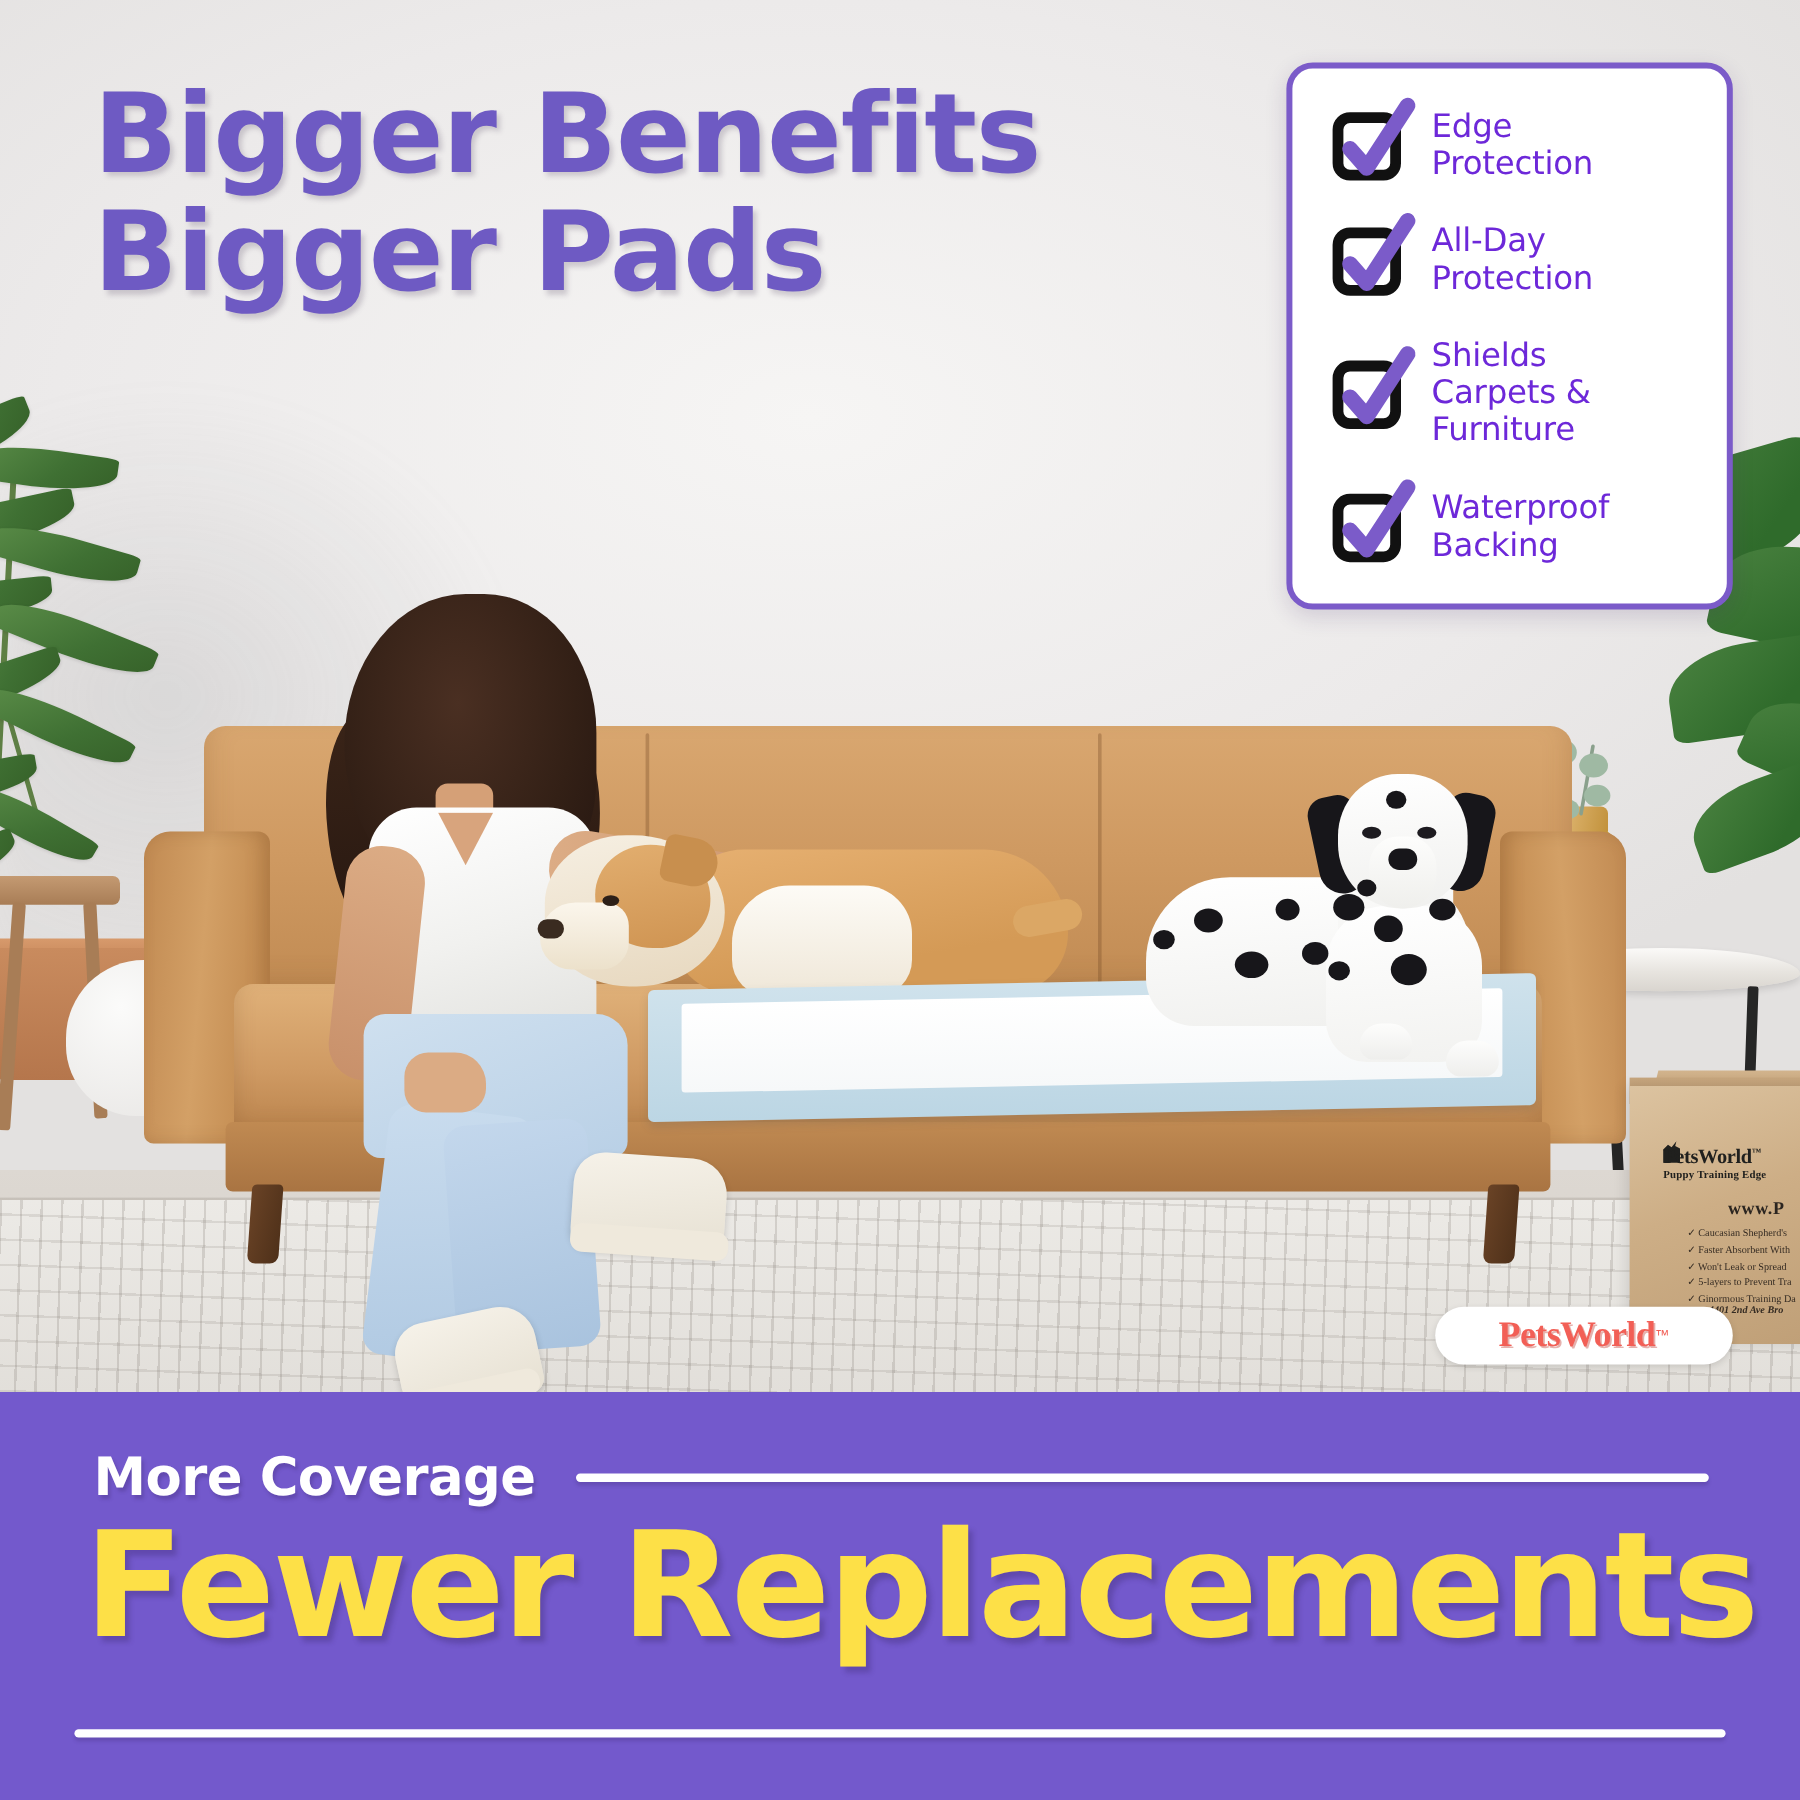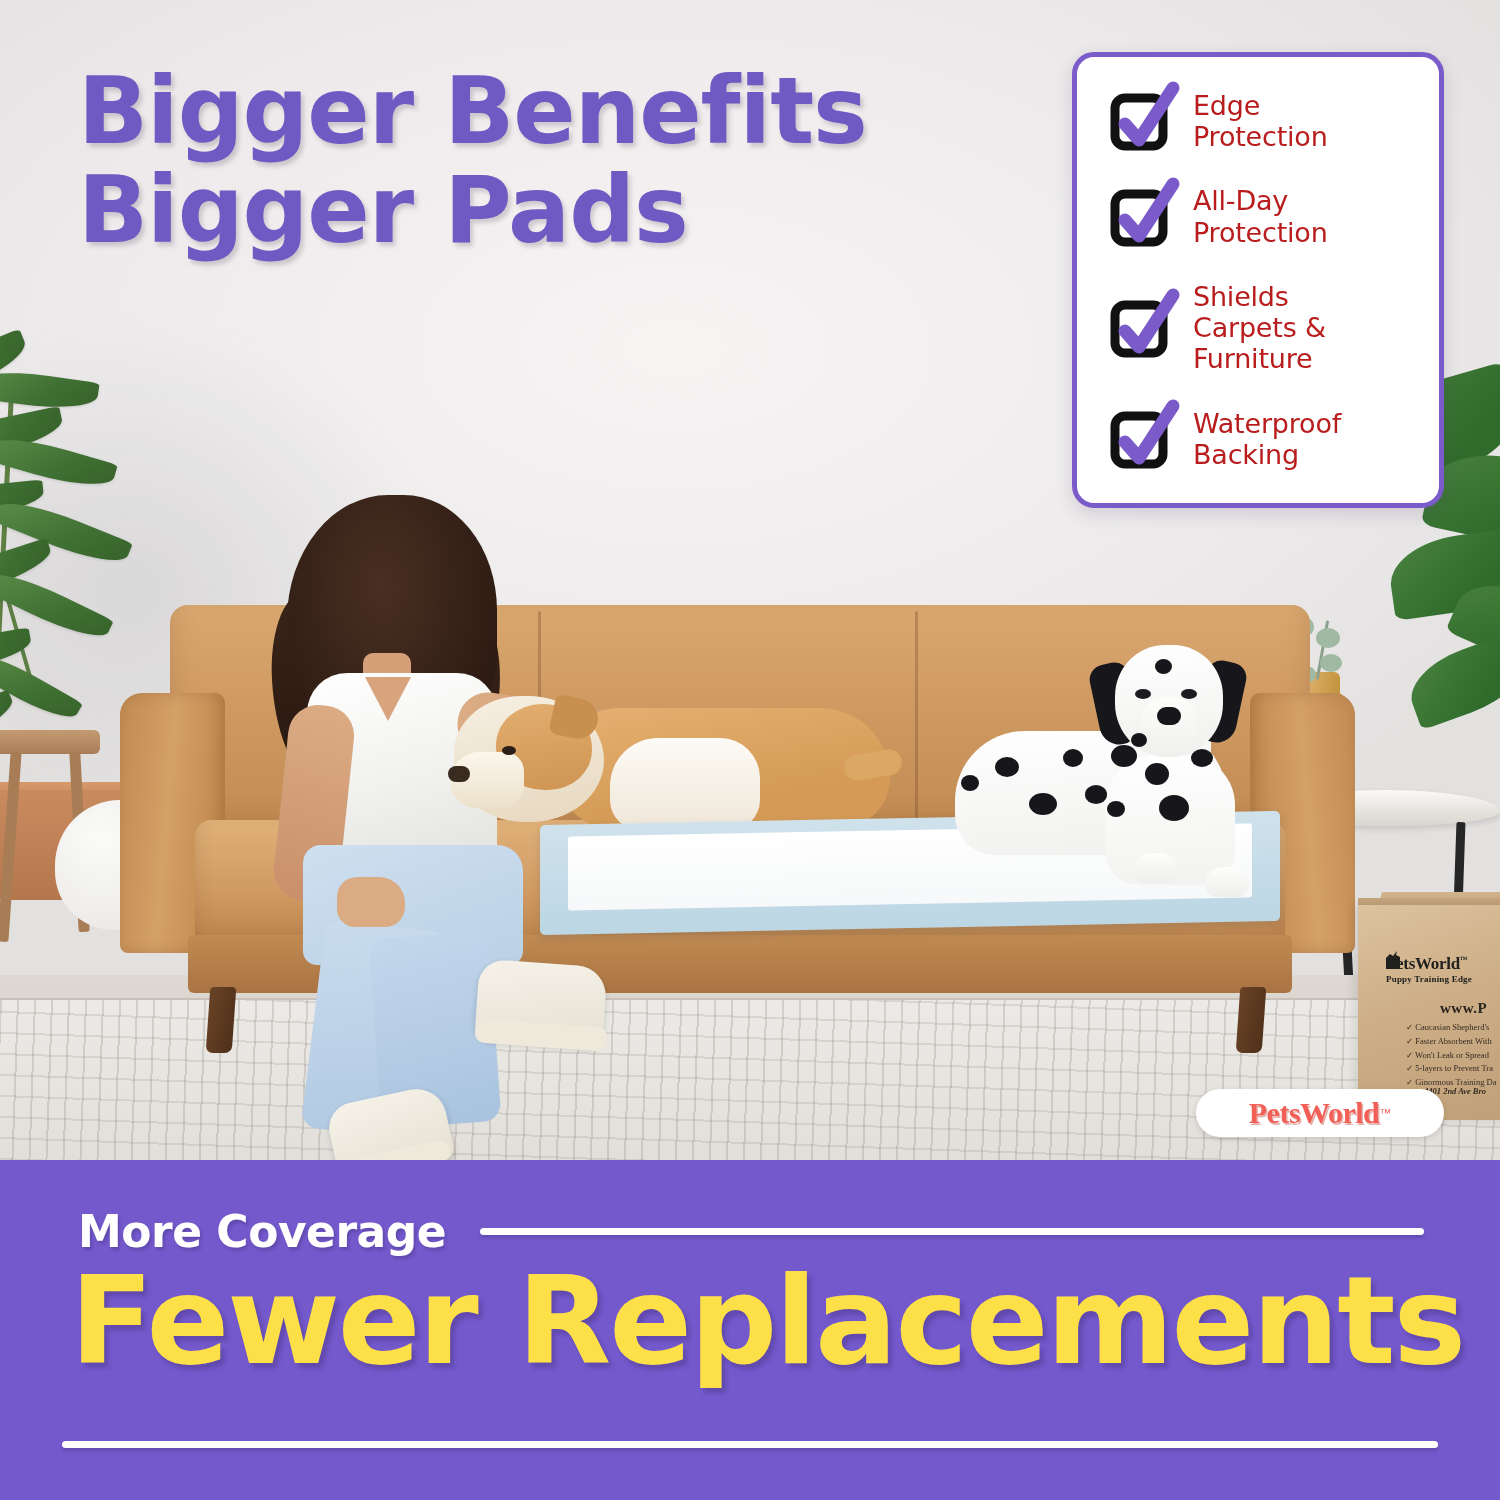--- a/index.html
+++ b/index.html
@@ -205,21 +205,21 @@
   
   .card{position:absolute;left:1072px;top:52px;width:372px;height:456px;
     background:#ffffff;border:5px solid #7b5bc9;border-radius:22px;
     box-shadow:0 6px 18px rgba(60,40,100,.16);
     display:flex;flex-direction:column;justify-content:space-around;
     padding:16px 0 16px 0;box-sizing:border-box;}
   .feat{display:flex;align-items:center;gap:22px;padding:0 18px 0 32px;}
   .chk{position:relative;width:62px;height:58px;flex:none;}
   .chk svg{position:absolute;left:0;top:-8px;width:72px;height:70px;overflow:visible;}
   .feat-label{font-family:"DejaVu Sans",sans-serif;font-size:27px;line-height:1.16;
-    color:#b91c1c;letter-spacing:-.2px;}
+    color:#6d28d9;letter-spacing:-.2px;}
 
   
   .logo{position:absolute;left:1196px;top:1089px;width:248px;height:48px;
     background:#ffffff;border-radius:26px;display:flex;align-items:center;justify-content:center;
     box-shadow:0 2px 6px rgba(0,0,0,.13);}
   .logo-text{font-family:"Liberation Serif",serif;font-weight:bold;font-size:30px;
     color:#f25f56;letter-spacing:-.5px;text-shadow:1.5px 1.5px 0 rgba(190,60,50,.40);}
   .logo-tm{font-size:12px;vertical-align:super;color:#f25f56;}
 
   

